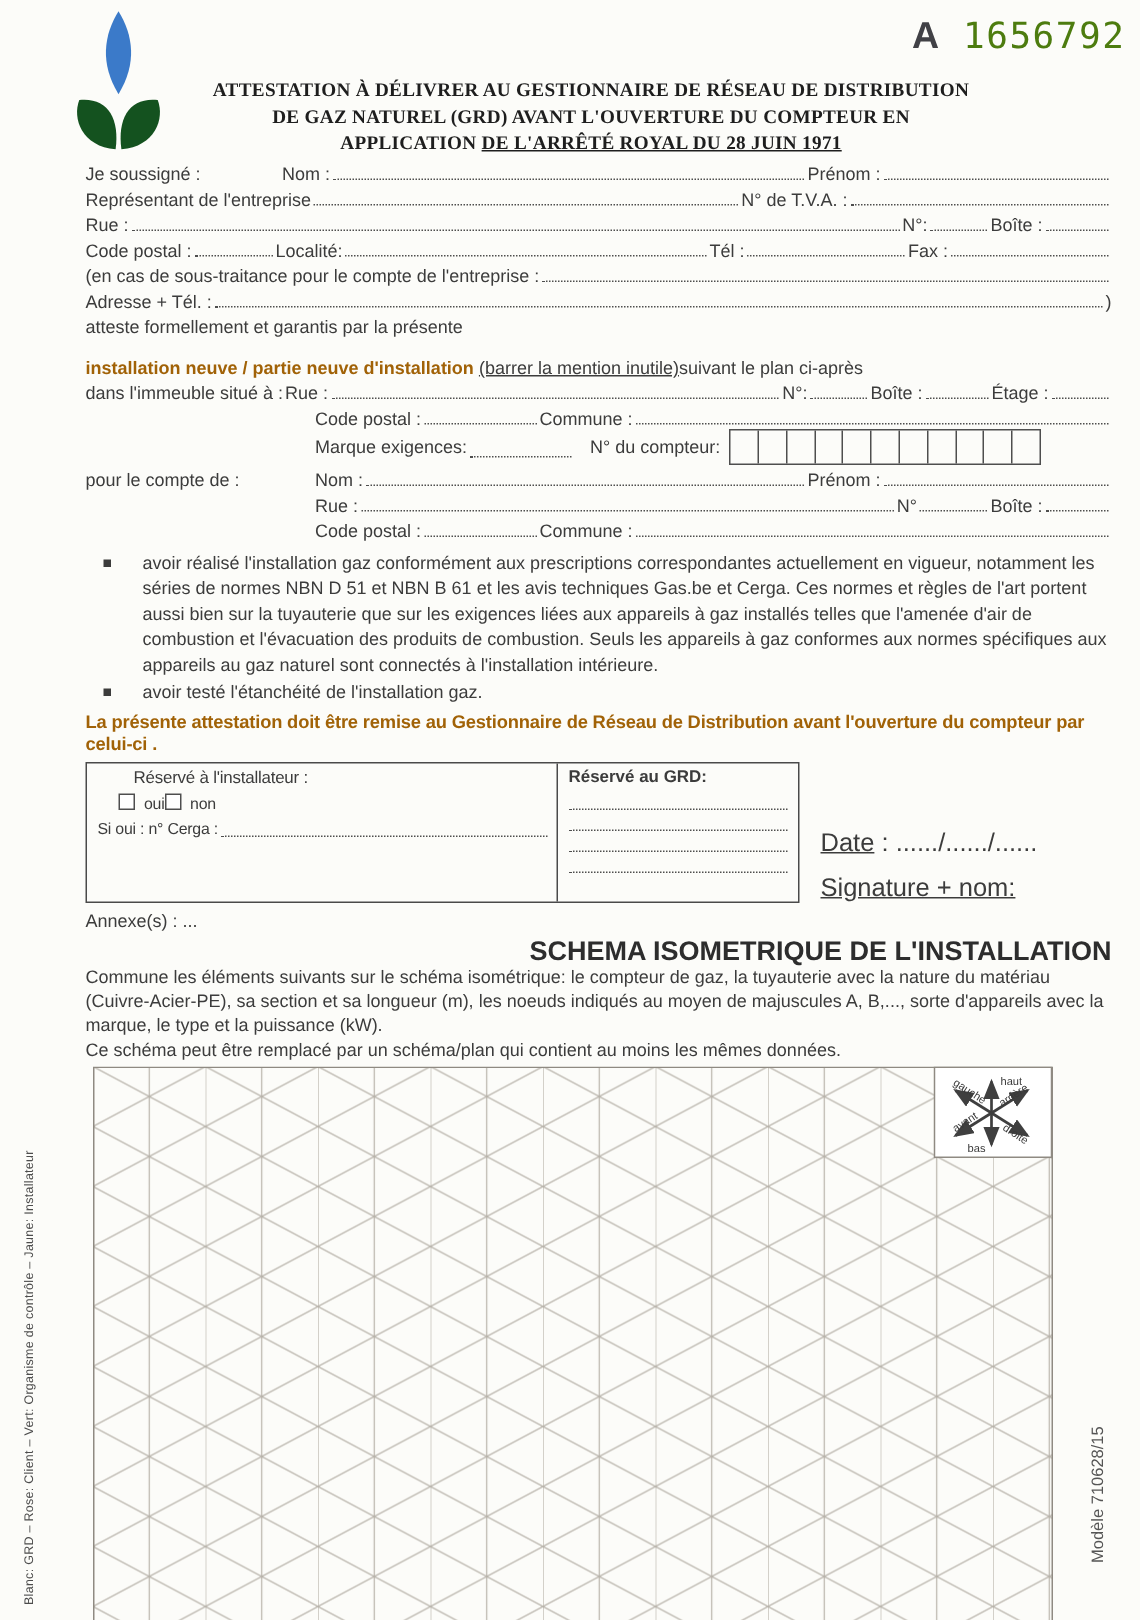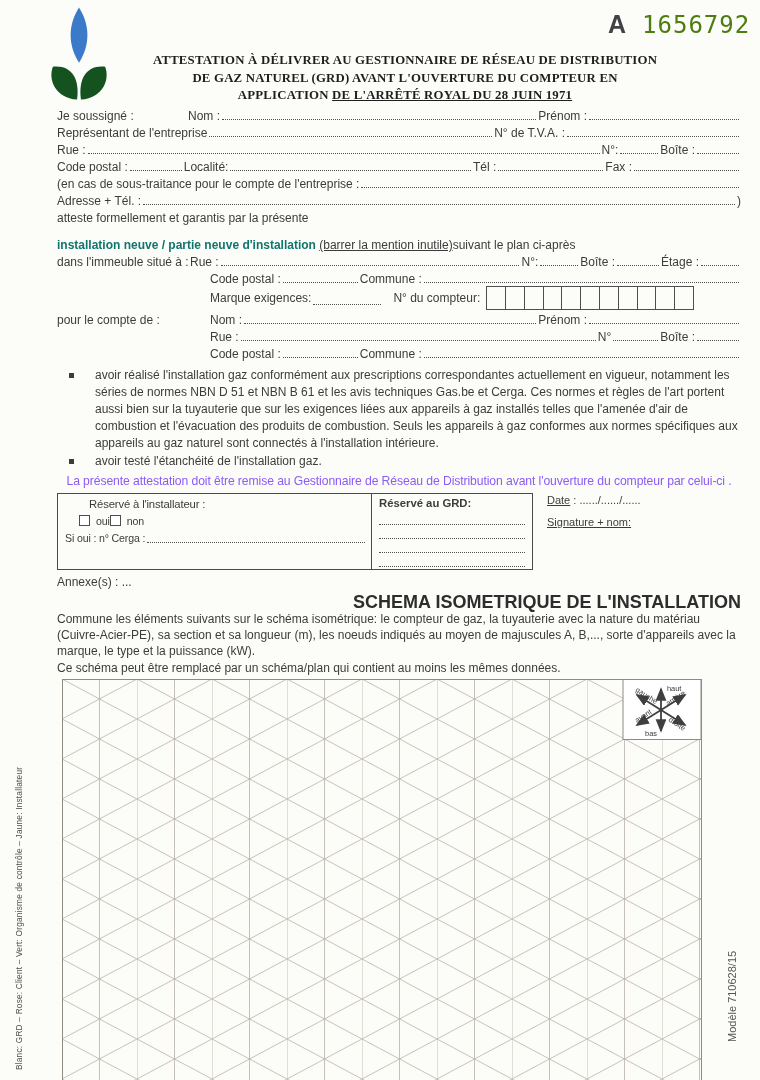--- a/index.html
+++ b/index.html
@@ -7,64 +7,64 @@
     width:760px;height:1080px;position:relative;overflow:hidden;
     background:#fcfcf9;color:#3c3c3c;
     font-family:"Liberation Sans","DejaVu Sans",sans-serif;font-size:12px;
   }
   
   .logo{position:absolute;top:4px;left:48px;}
   .serial{position:absolute;top:10px;left:608px;display:flex;align-items:baseline;gap:16px;}
   .serial .pfx{font-size:25px;font-weight:bold;color:#414146;}
   .serial .num{font-family:"DejaVu Sans Mono",monospace;font-size:24px;color:#4d7c0f;letter-spacing:1px;}
   .title{
-    position:absolute;top:52px;left:135px;width:540px;text-align:center;
+    position:absolute;top:52px;left:124px;width:540px;text-align:center;
     font-family:"Liberation Serif","DejaVu Serif",serif;font-weight:bold;
     font-size:12.8px;line-height:17.5px;color:#1e1e1e;letter-spacing:.2px;
   }
   .title .u{text-decoration:underline;}
   
   .form{position:absolute;left:57px;top:106px;width:684px;}
   .row{display:flex;align-items:flex-end;height:17px;white-space:nowrap;}
   .row.h19{height:19px;}
   .lbl{flex:none;}
   .dots{border-bottom:1.5px dotted #4e4e4e;align-self:flex-end;margin:0 2px 3px 2px;height:0;flex:none;}
   .grow{flex:1 1 auto;}
   .w38{width:38px}.w42{width:42px}.w45{width:45px}.w52{width:52px}.w68{width:68px}
   .w75{width:75px}.w105{width:105px}.w150{width:150px}.w172{width:172px}
   .w-sous{width:75px;}
   .w-ind{width:133px;}
   .w-cpt{width:153px;}
   .ind{margin-left:153px;}
-  b.hd{font-weight:bold;color:#0f766e;}
+  b.hd{font-weight:bold;color:#a16207;}
   .u{text-decoration:underline;}
   
   .meterrow{height:24px;align-items:center;}
   .meter{display:flex;margin-left:6px;border:1.2px solid #4e4e4e;height:22px;}
   .meter .cell{width:17.8px;border-right:1.2px solid #4e4e4e;height:100%;}
   .meter .cell:last-child{border-right:none;}
   
   .bullets{margin-top:6px;}
   .bullet-item{display:flex;margin-bottom:1px;}
   .sq{width:5px;height:5px;background:#3c3c3c;flex:none;margin:6px 21px 0 12px;}
   .bullet-item p{margin:0;line-height:17px;}
-  .notice{margin-top:4px;font-weight:normal;font-size:12.2px;color:#8b5cf6;line-height:15px;letter-spacing:-0.1px;text-align:center;}
+  .notice{margin-top:4px;font-weight:bold;font-size:12.2px;color:#a16207;line-height:15px;letter-spacing:-0.1px;}
   
   .boxwrap{display:flex;margin-top:4px;}
   .resbox{border:1.4px solid #4a4a4a;display:flex;width:474px;flex:none;}
   .cell-inst{width:318px;border-right:1.4px solid #4a4a4a;padding:2px 4px 5px 7px;font-size:10.6px;letter-spacing:-0.15px;}
   .cell-inst .t{font-weight:normal;font-size:11.3px;line-height:16px;padding-left:24px;}
   .cell-inst .decl{line-height:15px;}
   .checkrow{display:flex;margin:2px 0 2px 14px;line-height:15px;}
   .cbx{width:9px;height:9px;border:1.1px solid #4e4e4e;display:inline-block;margin-right:6px;vertical-align:-1px;background:#fff;}
   .sioui{display:flex;line-height:15px;}
   .cell-grd{flex:1;padding:2px 7px;font-size:11.3px;}
   .cell-grd .t{font-weight:bold;line-height:15px;}
   .dotline{width:146px;border-bottom:1.5px dotted #4e4e4e;height:13px;}
-  .sigcol{margin-left:14px;padding-top:1px;font-size:11px;}
+  .sigcol{margin-left:14px;padding-top:1px;font-size:17px;margin-top:43px;}
   .sigcol .daterow{white-space:nowrap;}
   .sigcol .sig{margin-top:10px;}
   .annexe{margin-top:5px;line-height:15px;}
   
   .schema-title{margin-top:4px;text-align:right;font-weight:bold;font-size:18px;color:#2d2d2d;line-height:16px;}
   .instr{margin:1px 0 0 0;line-height:16px;}
   .gridwrap{margin:3px 0 0 5px;}
   
   .vtext{position:absolute;white-space:nowrap;transform:rotate(-90deg);transform-origin:0 0;color:#4c4c4c;}
   .vleft{left:14px;top:1070px;font-size:8.3px;letter-spacing:.2px;}

